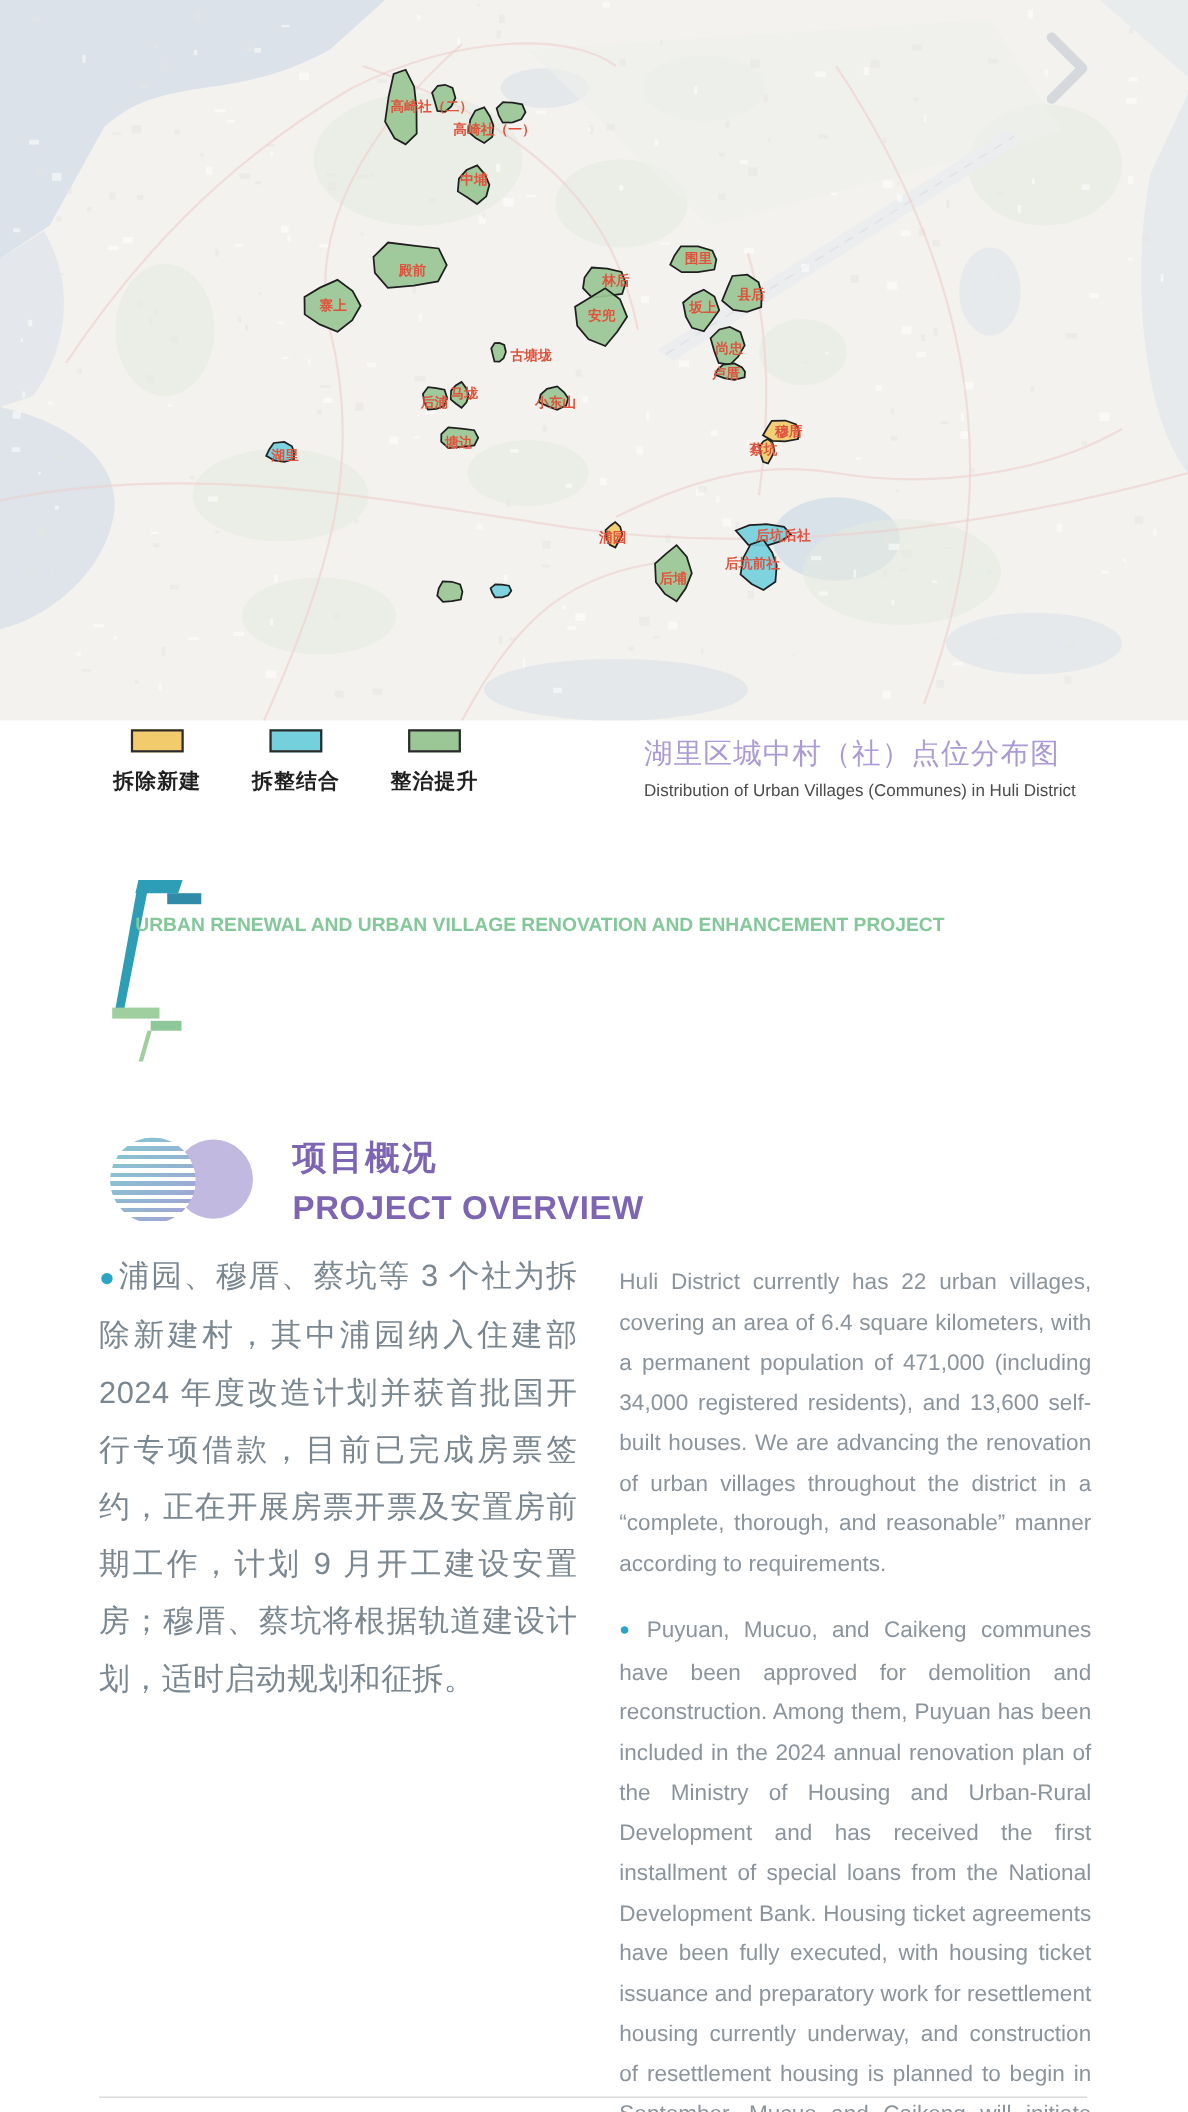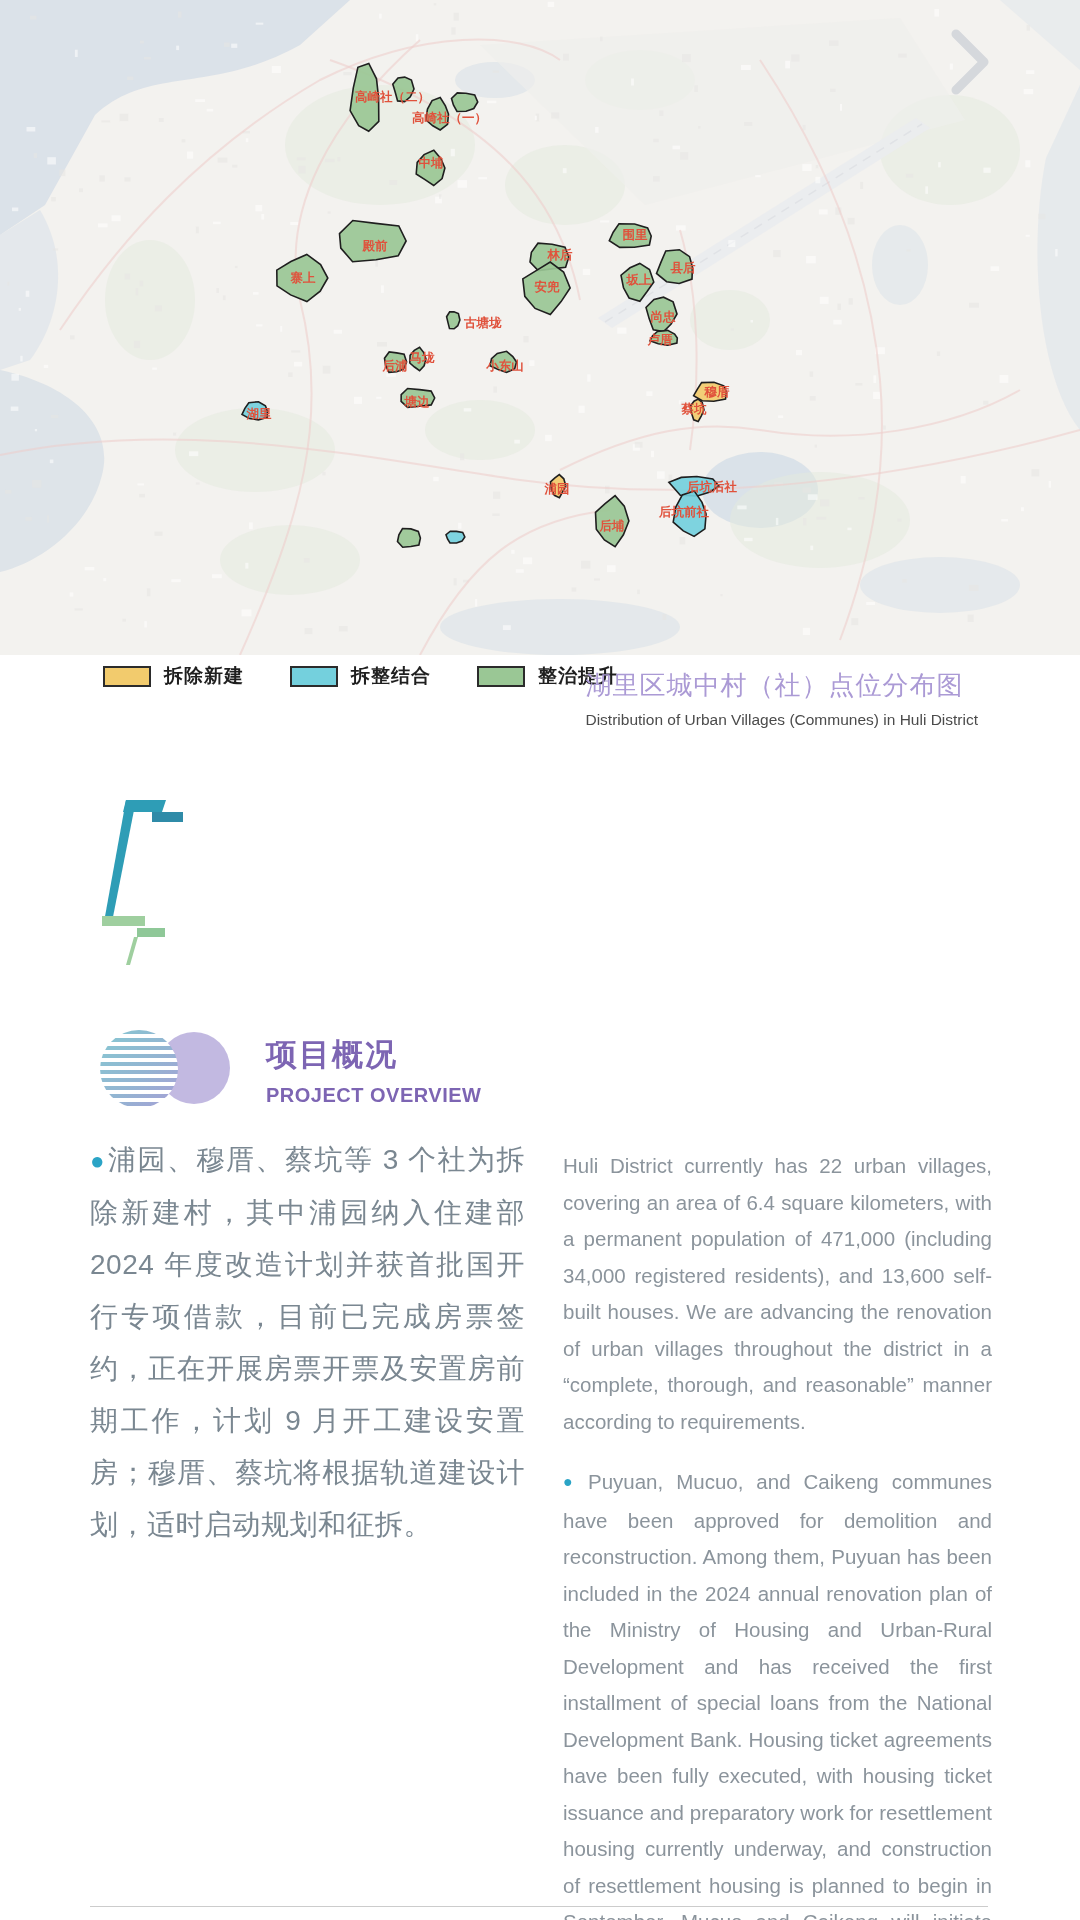--- a/index.html
+++ b/index.html
@@ -6,21 +6,21 @@
   .page{position:relative;width:1080px;height:1920px;background:#ffffff;overflow:hidden;
         font-family:"Liberation Sans","DejaVu Sans",sans-serif;}
 
   
   .map-wrap{position:absolute;top:0;left:0;width:1004px;height:655px;}
   .map-wrap svg.mapsvg{display:block;}
   .chevron{position:absolute;top:22px;right:8px;}
 
   
   .legend{position:absolute;top:663px;left:103px;display:flex;gap:46px;align-items:center;}
-  .legend-item{display:flex;align-items:center;gap:13px;}
+  .legend-item{display:flex;align-items:center;gap:13px;flex-direction:column;}
   .swatch{display:inline-block;width:48px;height:21px;border:2px solid #2b2b2b;box-sizing:border-box;}
   .legend-label{font-size:19px;font-weight:bold;color:#1f1f1f;letter-spacing:1px;}
   .caption{position:absolute;top:668px;right:102px;}
   .caption-zh{font-size:26px;color:#ab9ad5;letter-spacing:1px;}
   .caption-en{font-size:15.5px;color:#4b4b4b;margin-top:8px;}
 
   
   .title-block{position:absolute;top:796px;left:90px;width:900px;height:180px;}
   .title-deco{position:absolute;top:0;left:0;}
   .title-texts{position:absolute;left:33px;top:34px;}
@@ -30,21 +30,21 @@
   
   .overview-header{position:absolute;top:1030px;left:100px;display:flex;align-items:center;}
   .ov-icon{position:relative;width:104px;height:78px;flex:0 0 auto;}
   .ov-c2{position:absolute;left:58px;top:2px;width:72px;height:72px;border-radius:50%;
          background:#b7addc;opacity:.85;}
   .ov-c1{position:absolute;left:0;top:0;width:78px;height:78px;border-radius:50%;
          background-image:repeating-linear-gradient(to bottom,rgba(255,255,255,0) 0 4px,#ffffff 4px 8px),
                           linear-gradient(135deg,#86c8d2 0%,#93b4d2 55%,#a79fd6 100%);}
   .ov-texts{margin-left:62px;margin-top:2px;}
   .ov-zh{font-size:31px;font-weight:bold;color:#7d65b3;letter-spacing:2px;}
-  .ov-en{font-size:20px;font-weight:bold;color:#7d65b3;margin-top:8px;letter-spacing:0.5px;}
+  .ov-en{font-size:30px;font-weight:bold;color:#7d65b3;margin-top:8px;letter-spacing:0.5px;}
 
   
   .columns{position:absolute;top:1134px;left:90px;right:88px;display:flex;gap:38px;}
   .col{text-align:justify;}
   .col.zh{width:435px;flex:0 0 auto;color:#7a8791;font-size:28px;line-height:52px;letter-spacing:0.5px;}
   .col.en{flex:1 1 auto;color:#8b949c;font-size:20.5px;line-height:36.5px;}
   .col p{margin:0 0 26px 0;}
   .col.en p{margin:14px 0 24px 0;}
   .bullet{color:#2ba4c6;}
   .col.zh .bullet{font-size:24px;margin-right:2px;}
@@ -433,20 +433,21 @@
   <div class="title-block">
     <svg class="title-deco" width="200" height="180" viewBox="0 0 200 180">
       <polygon points="36,4 46,4 22,126 14,126" fill="#2e9db6"></polygon>
       <polygon points="36,4 76,4 72,16 33,16" fill="#2e9db6"></polygon>
       <rect x="62" y="16" width="31" height="10" fill="#2f8ba8"></rect>
       <rect x="12" y="120" width="43" height="10" fill="#9fcf9f"></rect>
       <rect x="47" y="132" width="28" height="9" fill="#8fc898"></rect>
       <polygon points="44,141 48,141 40,169 36,169" fill="#9fcf9f"></polygon>
     </svg>
     <div class="title-texts">
+      <div class="title-en">URBAN RENEWAL AND URBAN VILLAGE RENOVATION AND ENHANCEMENT PROJECT</div>
     </div>
   </div>
 
   <div class="overview-header">
     <div class="ov-icon">
       <div class="ov-c2"></div>
       <div class="ov-c1"></div>
     </div>
     <div class="ov-texts">
       <div class="ov-zh">项目概况</div>

